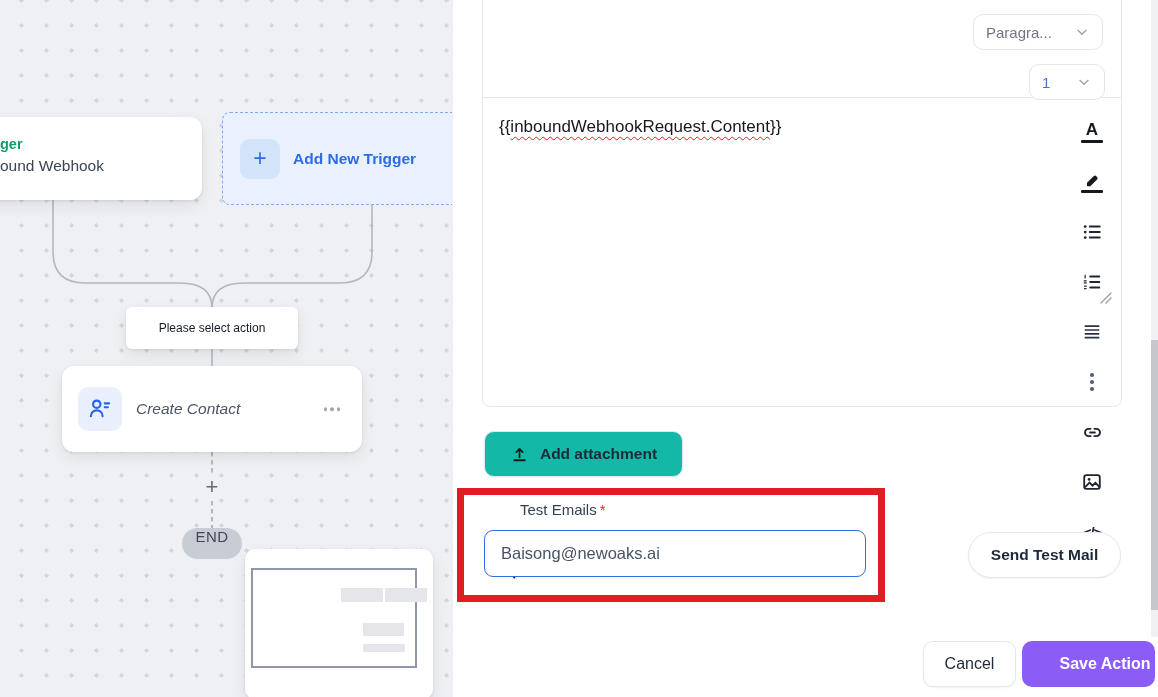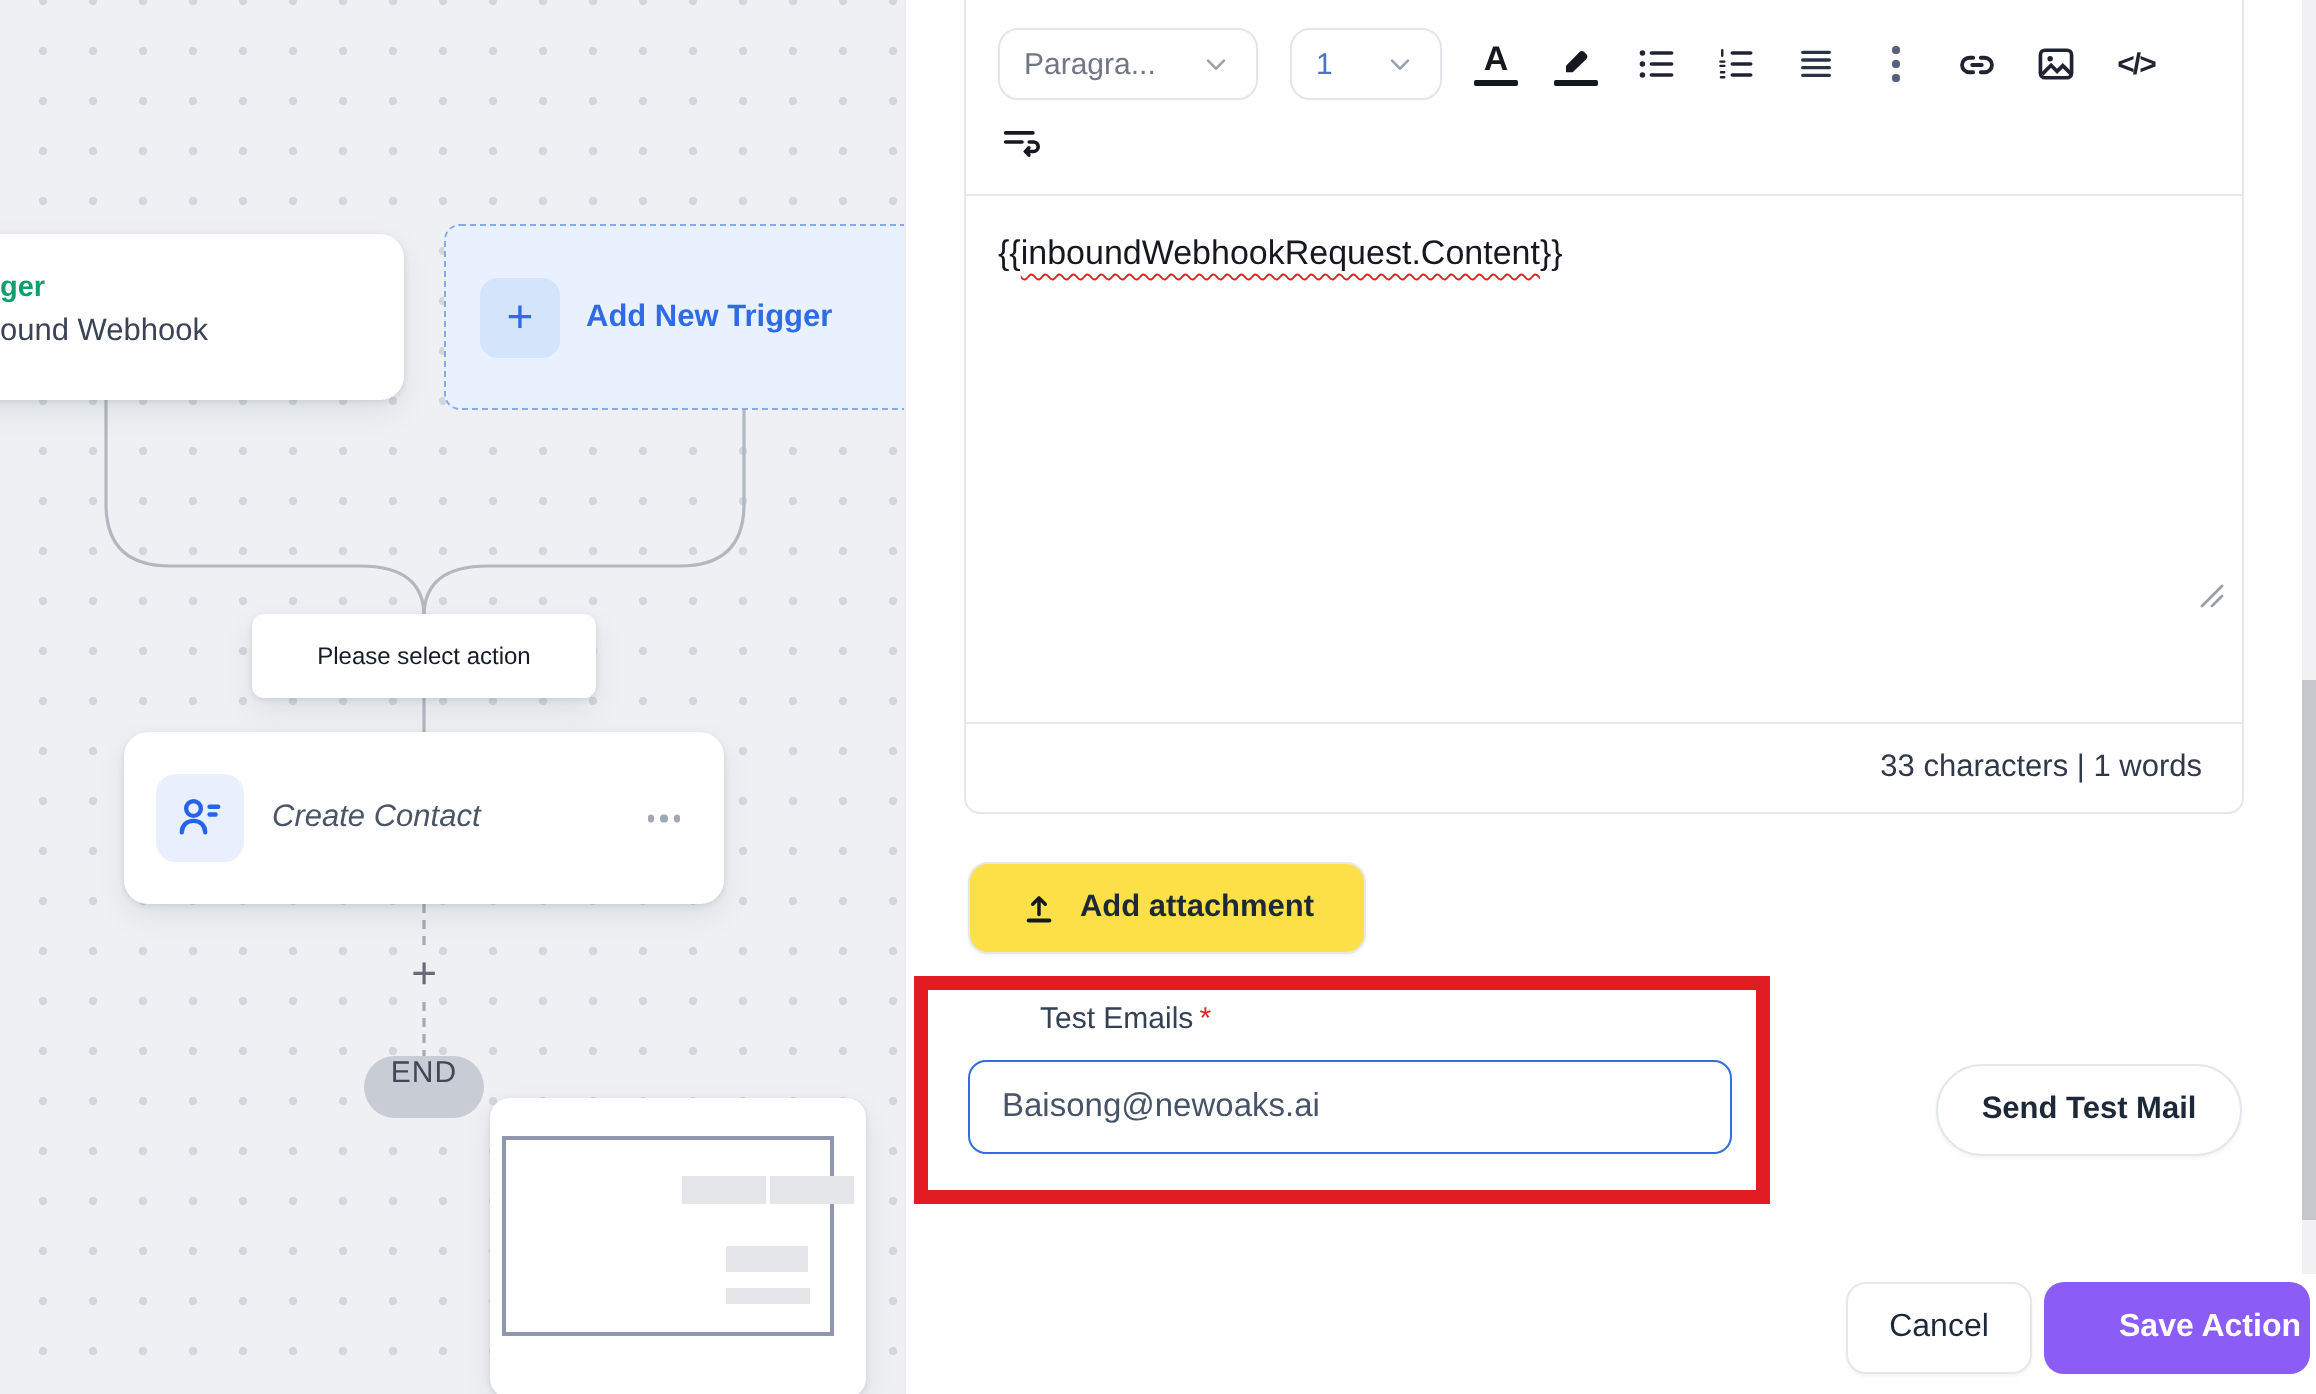--- a/index.html
+++ b/index.html
@@ -78,21 +78,21 @@
   
   .panel {
     position:absolute; left:452px; top:0; width:706px; height:697px;
     background:#fff; border-left:1px solid #eceef2; z-index:2;
   }
   .editor {
     position:absolute; left:29px; top:-8px; width:640px; height:415px;
     border:1px solid #e4e7ec; border-radius:8px; background:#fff;
   }
   .toolbar { position:absolute; left:0; top:0; width:100%; height:105px; border-bottom:1px solid #e4e7ec; padding:21px 16px 0; }
-  .tb-row1 { display:flex; align-items:flex-start; gap:14px; }
+  .tb-row1 { display:flex; align-items:flex-end; gap:14px;flex-direction:column; }
   .tb-row2 { margin-top:9px; display:flex; align-items:center; }
   .tb-select {
     height:36px; background:#fff; border:1px solid #e2e5ea; border-radius:10px;
     display:flex; align-items:center; justify-content:space-between; padding:0 12px;
     font-size:15px; cursor:pointer; font-family:"Liberation Sans",sans-serif;
   }
   .tb-select.para { width:130px; margin-right:2px; color:#707683; }
   .tb-select.size { width:76px; color:#4a72cf; }
   .tbtn {
     width:26px; height:36px; background:none; border:none; display:flex; flex-direction:column;
@@ -110,21 +110,21 @@
 
   .editor-footer {
     position:absolute; left:0; bottom:0; width:100%; height:45px; border-top:1px solid #e4e7ec;
     display:flex; align-items:center; justify-content:flex-end; padding-right:20px;
     font-size:15.5px; color:#303849; border-radius:0 0 8px 8px;
   }
 
   .btn { font-family:"Liberation Sans",sans-serif; cursor:pointer; display:flex; align-items:center; justify-content:center; }
   .btn-attach {
     position:absolute; left:31px; top:431px; width:199px; height:46px;
-    background:#fde047; border:1px solid #e4e7ec; border-radius:10px; gap:11px;
+    background:#14b8a6; border:1px solid #e4e7ec; border-radius:10px; gap:11px;
     font-size:15.5px; font-weight:600; color:#1d2939; box-shadow:0 1px 2px rgba(16,24,40,.05);
   }
   .annotation-red {
     position:absolute; left:4px; top:488px; width:428px; height:114px;
     border:7px solid #e11d23; pointer-events:none; z-index:5;
   }
   .field-label { position:absolute; left:31px; top:501px; font-size:15px; font-weight:500; color:#344054;margin-left:36px; }
   .field-label .req { color:#e02424; margin-left:3px; }
   .email-input {
     position:absolute; left:31px; top:530px; width:382px; height:47px;
@@ -293,23 +293,20 @@
 
       <div class="editor-body">
         <span>{{</span><span class="wavy">inboundWebhookRequest.Content</span><span>}}</span>
         <span class="resize-handle">
           <svg width="13" height="13" viewBox="0 0 13 13">
               <path d="M12 2L2 12M12 7l-5 5" stroke="#98a0ac" stroke-width="1.4" stroke-linecap="round"></path>
             </svg>
         </span>
       </div>
 
-      <div class="editor-footer">
-        <span>33 characters | 1 words</span>
-      </div>
     </div>
 
     <button class="btn btn-attach">
       <svg width="19" height="19" viewBox="0 0 24 24">
         <path d="M12 15.5V5.5" stroke="#15181e" stroke-width="2.2" stroke-linecap="round"></path>
         <path d="M8 9l4-4 4 4" fill="none" stroke="#15181e" stroke-width="2.2" stroke-linecap="round" stroke-linejoin="round"></path>
         <path d="M5.5 19.3h13" stroke="#15181e" stroke-width="2.6" stroke-linecap="round"></path>
       </svg>
       <span>Add attachment</span>
     </button>

